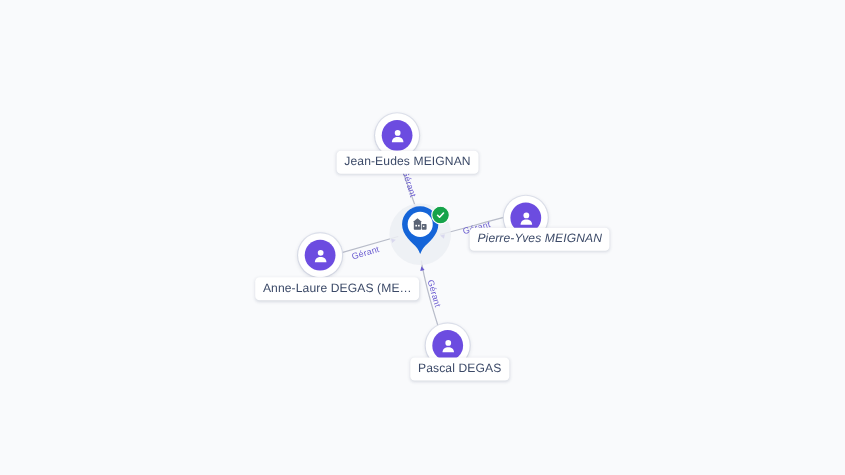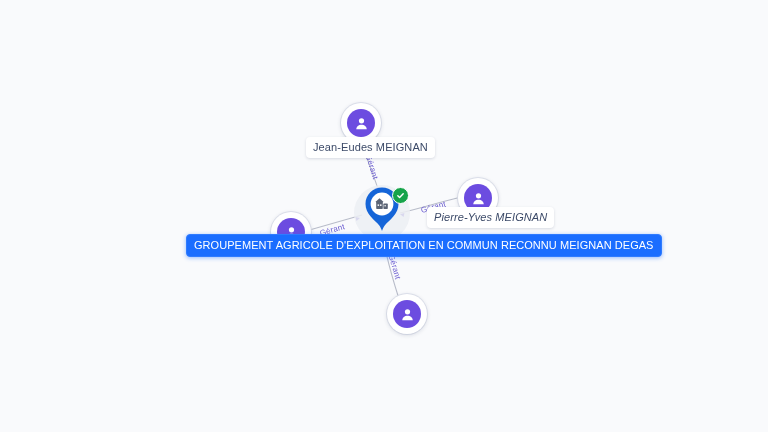--- a/index.html
+++ b/index.html
@@ -190,29 +190,31 @@
   <div class="node-label z-label" style="left:427px; top:207px;font-style:italic;">Pierre-Yves MEIGNAN</div>
 
   <div class="person-node z-node" style="left:271px; top:212px;">
     <div class="person-avatar">
       <svg width="17" height="17" viewBox="0 0 24 24" aria-hidden="true">
         <circle cx="12" cy="8.2" r="3.7" fill="#ffffff"></circle>
         <path d="M4.6 20.2c0-4.1 3.3-6.6 7.4-6.6s7.4 2.5 7.4 6.6z" fill="#ffffff"></path>
       </svg>
     </div>
   </div>
+  <div class="node-label z-label" style="left:232px; top:252px;">Anne-Laure DEGAS (ME…</div>
 
   <div class="person-node z-node" style="left:387px; top:294px;">
     <div class="person-avatar">
       <svg width="17" height="17" viewBox="0 0 24 24" aria-hidden="true">
         <circle cx="12" cy="8.2" r="3.7" fill="#ffffff"></circle>
         <path d="M4.6 20.2c0-4.1 3.3-6.6 7.4-6.6s7.4 2.5 7.4 6.6z" fill="#ffffff"></path>
       </svg>
     </div>
   </div>
+  <div class="node-label z-label" style="left:373px; top:325px;">Pascal DEGAS</div>
 
   <div class="company-node z-node" style="left:354px; top:185px;">
     <div class="company-halo"></div>
     <div class="pin-wrap">
       <svg width="40" height="50" viewBox="0 0 40 50" aria-hidden="true">
         <path d="M20 1.5C10.9 1.5 3.5 8.8 3.5 17.9c0 4.9 2.1 8.9 5.2 12.6 2.8 3.3 6.3 6.1 8.6 9.1 1.3 1.7 1.7 3.2 2.7 5.3 1-2.1 1.4-3.6 2.7-5.3 2.3-3 5.8-5.8 8.6-9.1 3.1-3.7 5.2-7.7 5.2-12.6C36.5 8.8 29.1 1.5 20 1.5z" fill="#1565d8"></path>
         <circle cx="20" cy="18" r="11.4" fill="#ffffff"></circle>
         <g fill="#5b6475">
           <rect x="14.2" y="15.6" width="6.6" height="7.3" rx="0.7"></rect>
           <rect x="21.4" y="17.6" width="4.4" height="5.3" rx="0.7"></rect>
@@ -223,15 +225,14 @@
         </g>
       </svg>
     </div>
     <div class="check-badge">
       <svg width="9" height="9" viewBox="0 0 12 12" aria-hidden="true">
         <path d="M2.4 6.2 4.8 8.6 9.6 3.6" fill="none" stroke="#ffffff" stroke-width="1.9" stroke-linecap="round" stroke-linejoin="round"></path>
       </svg>
     </div>
   </div>
 
-  <div class="node-label selected" style="left:186px; top:234px;">GROUPEMENT AGRICOLE D'EXPLOITATION EN COMMUN RECONNU MEIGNAN DEGAS</div>
 
 </div>
 
 </body></html>

